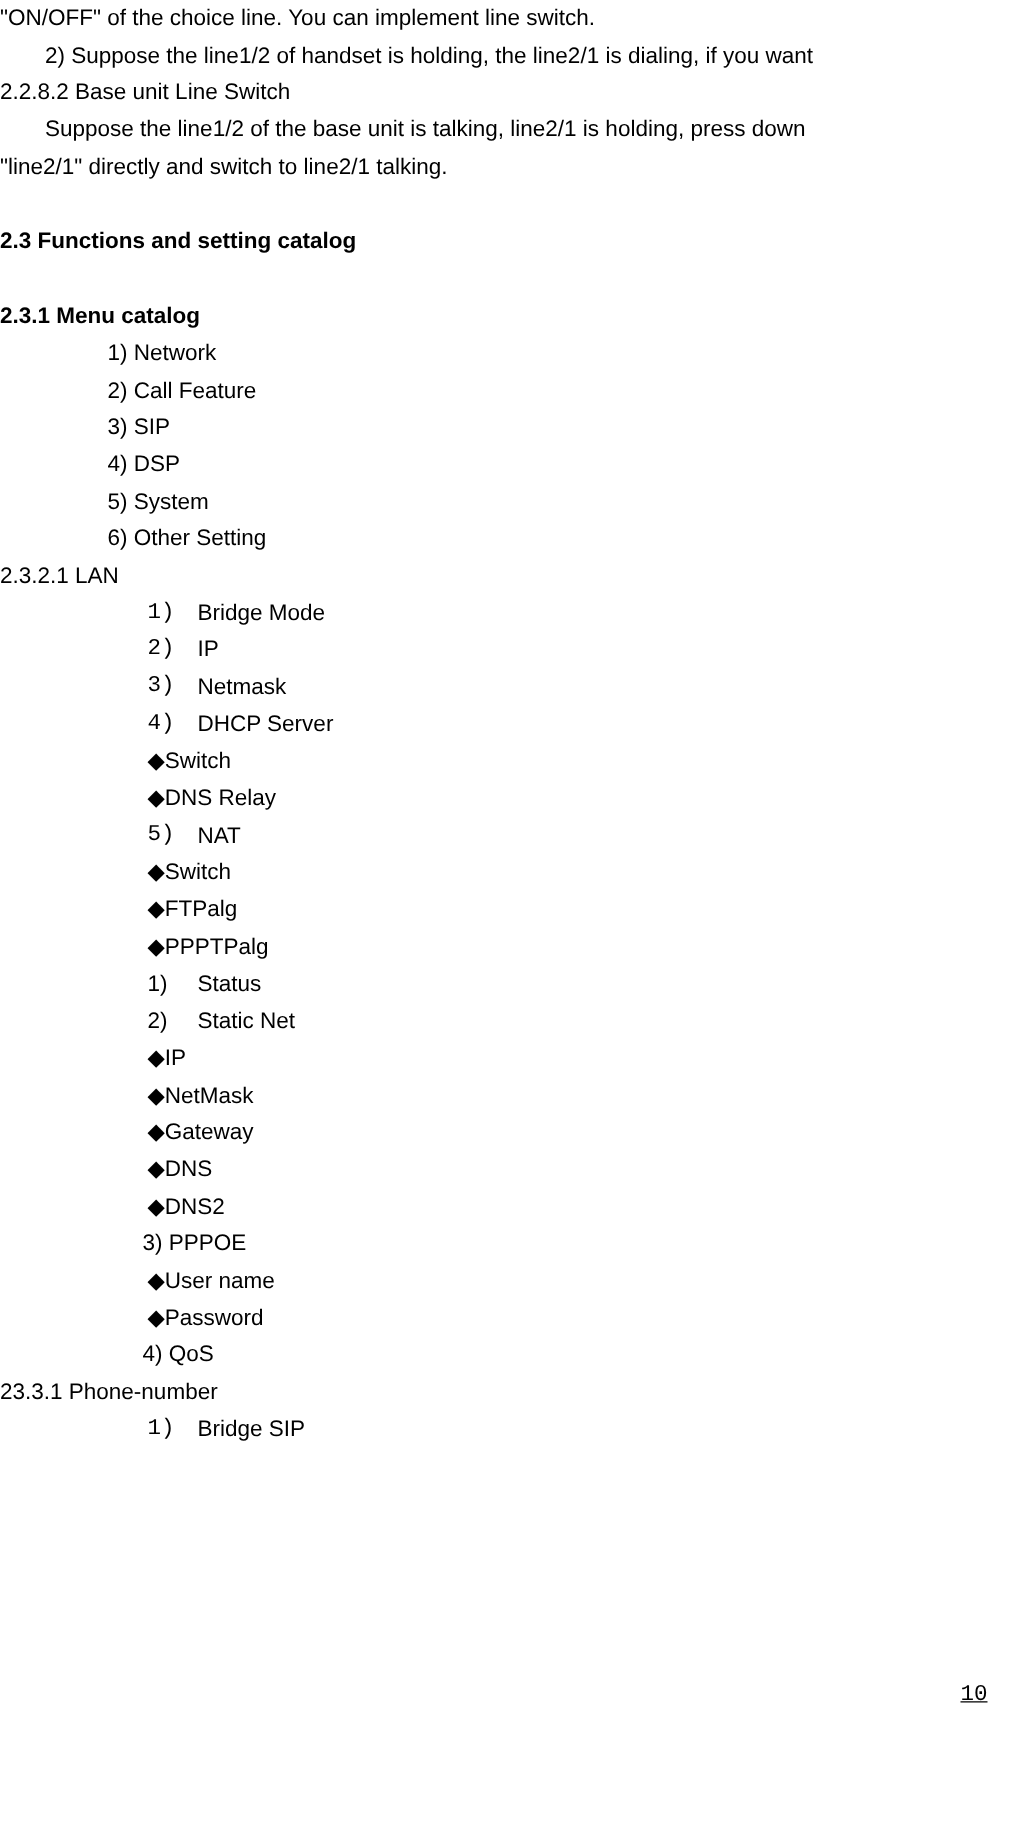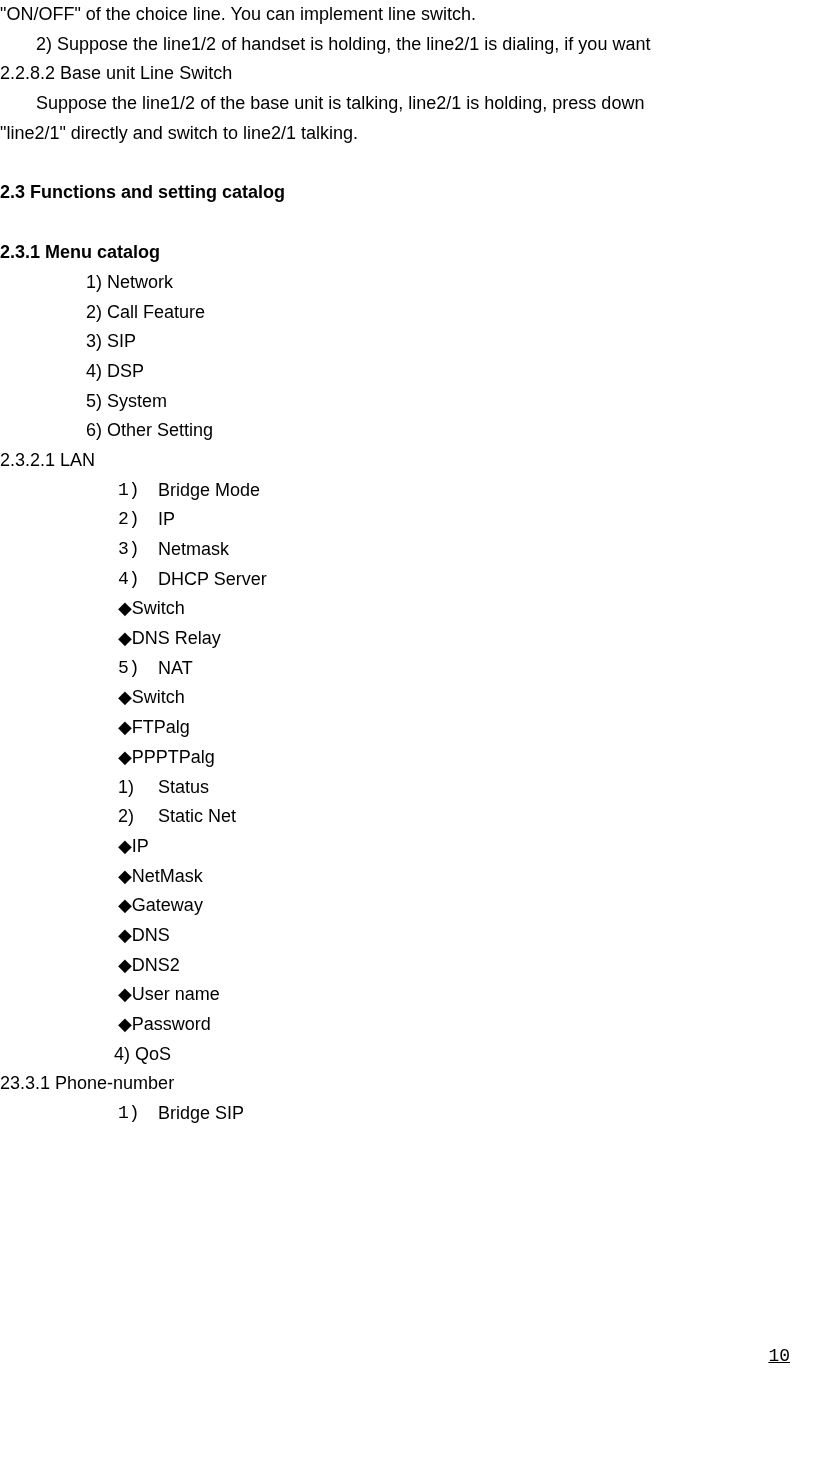--- a/index.html
+++ b/index.html
@@ -133,20 +133,21 @@
     </div>
     <div class="num-list-item2">
       <span class="num">2)</span>
       <span class="txt">Static Net</span>
     </div>
     <p class="bullet-item">◆IP</p>
     <p class="bullet-item">◆NetMask</p>
     <p class="bullet-item">◆Gateway</p>
     <p class="bullet-item">◆DNS</p>
     <p class="bullet-item">◆DNS2</p>
+    <p class="ml-2b">3) PPPOE</p>
     <p class="bullet-item">◆User name</p>
     <p class="bullet-item">◆Password</p>
     <p class="ml-2b">4) QoS</p>
 
     <p>23.3.1 Phone-number</p>
     <div class="num-list-item">
       <span class="num">1)</span>
       <span class="txt">Bridge SIP</span>
     </div>
 

